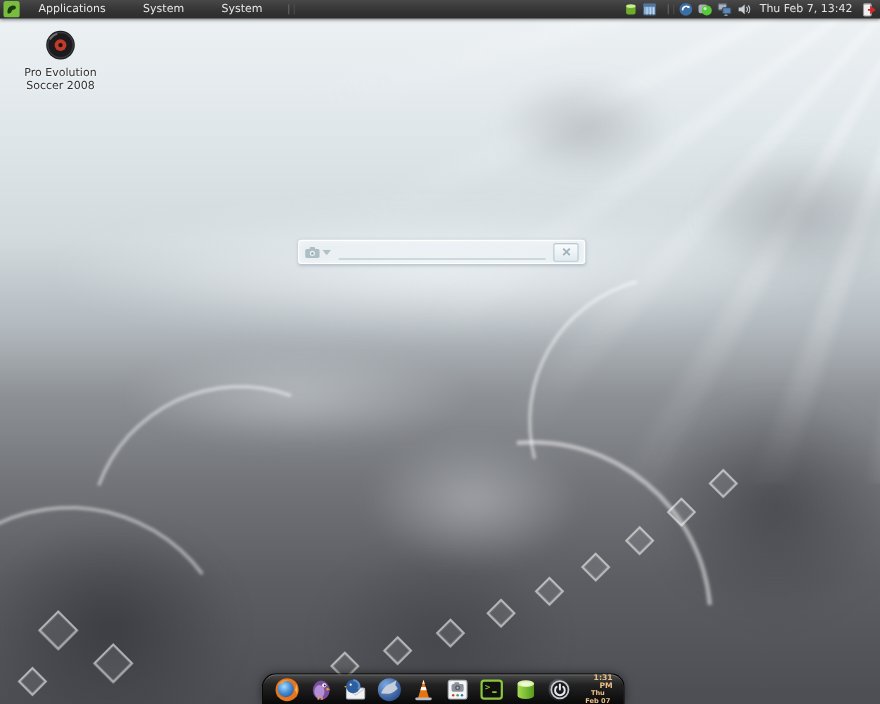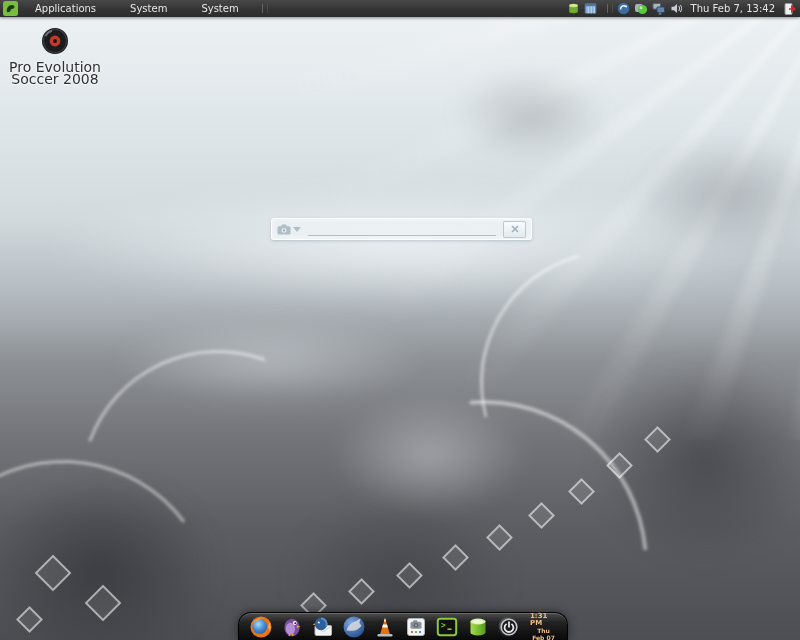--- a/index.html
+++ b/index.html
@@ -43,21 +43,21 @@
     color:#e8e8e8;font-size:10px;}
   .menu-item{padding:1px 17px;cursor:default;}
   .menu-grip{width:4px;height:9px;margin-left:6px;border-left:1px solid #777;border-right:1px solid #555;opacity:.7;}
   .panel-right{margin-left:auto;display:flex;align-items:center;gap:4px;}
   .tray-icon{display:flex;align-items:center;}
   .panel-clock{margin:0 4px;color:#e4e4e4;white-space:nowrap;}
 
   
   .desk-icon{position:absolute;width:100px;text-align:center;z-index:5;cursor:default;}
   .desk-icon .glyph{display:inline-block;}
-  .desk-label{display:block;margin-top:1px;font-size:14px;line-height:12px;color:#2f2f31;
+  .desk-label{display:block;margin-top:1px;font-size:10px;line-height:12px;color:#2f2f31;
     text-shadow:0 0 3px rgba(255,255,255,.95),0 1px 1px rgba(255,255,255,.8);}
   .di1{left:5px;top:26px;}
   .di2{left:5px;top:90px;}
 
   
   .search-bar{position:absolute;left:271px;top:218px;width:261px;height:22px;z-index:6;
     background:rgba(244,250,252,.5);border:1px solid rgba(255,255,255,.95);border-radius:3px;
     box-shadow:0 1px 3px rgba(110,130,145,.35), inset 0 0 6px rgba(255,255,255,.6);
     display:flex;align-items:center;padding:0 5px;box-sizing:border-box;}
   .cam-group{display:flex;align-items:center;gap:2px;opacity:.65;cursor:pointer;}
@@ -68,21 +68,21 @@
     display:flex;align-items:center;justify-content:center;cursor:pointer;}
 
   
   .dock{position:absolute;left:238px;bottom:0;width:330px;height:28px;z-index:20;
     background:linear-gradient(180deg,#4c4c4c 0%,#222 35%,#090909 100%);
     border:1px solid #000;border-bottom:none;border-radius:13px 13px 0 0;
     box-shadow:inset 0 1px 0 rgba(255,255,255,.18),0 0 8px rgba(0,0,0,.5);
     display:flex;align-items:center;padding:0 10px;gap:7px;box-sizing:border-box;}
   .dock-item{width:24px;height:24px;display:flex;align-items:center;justify-content:center;cursor:pointer;}
   .dock-clock{display:flex;flex-direction:column;align-items:center;justify-content:center;
-    color:#ecbf84;font-weight:bold;text-align:left;margin-left:2px;line-height:7px;cursor:pointer;}
+    color:#ecbf84;font-weight:bold;text-align:right;margin-left:2px;line-height:7px;cursor:pointer;}
   .dc-time{font-size:7px;}
   .dc-day{font-size:6px;}
   .dc-date{font-size:6px;}
 </style>
 </head>
 <body>
 
 <div class="screen">
 
   <div class="wallpaper">

